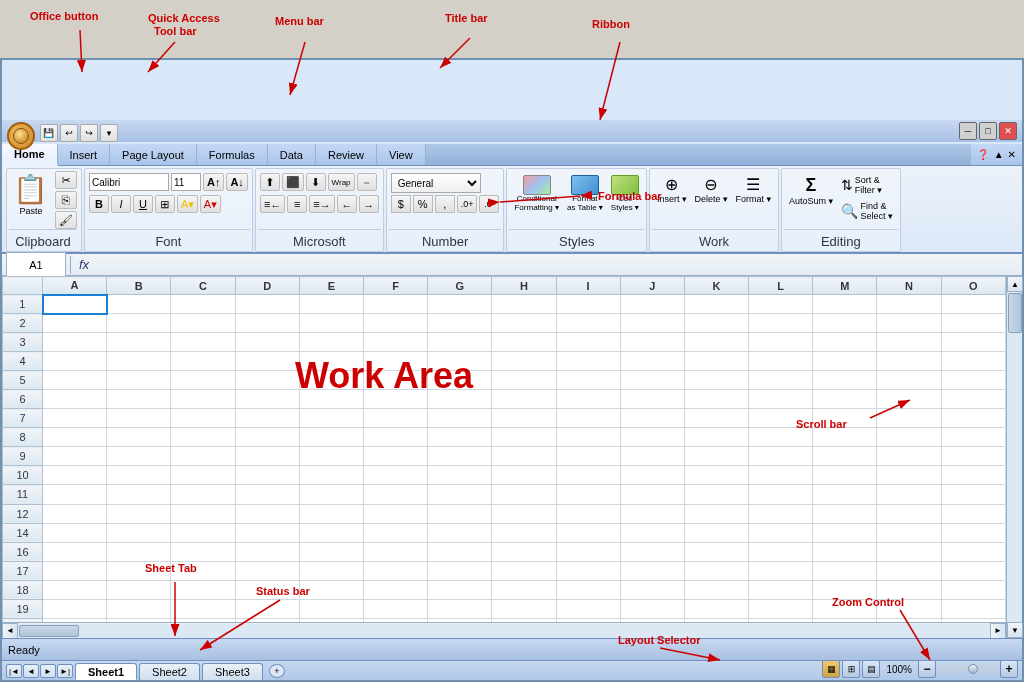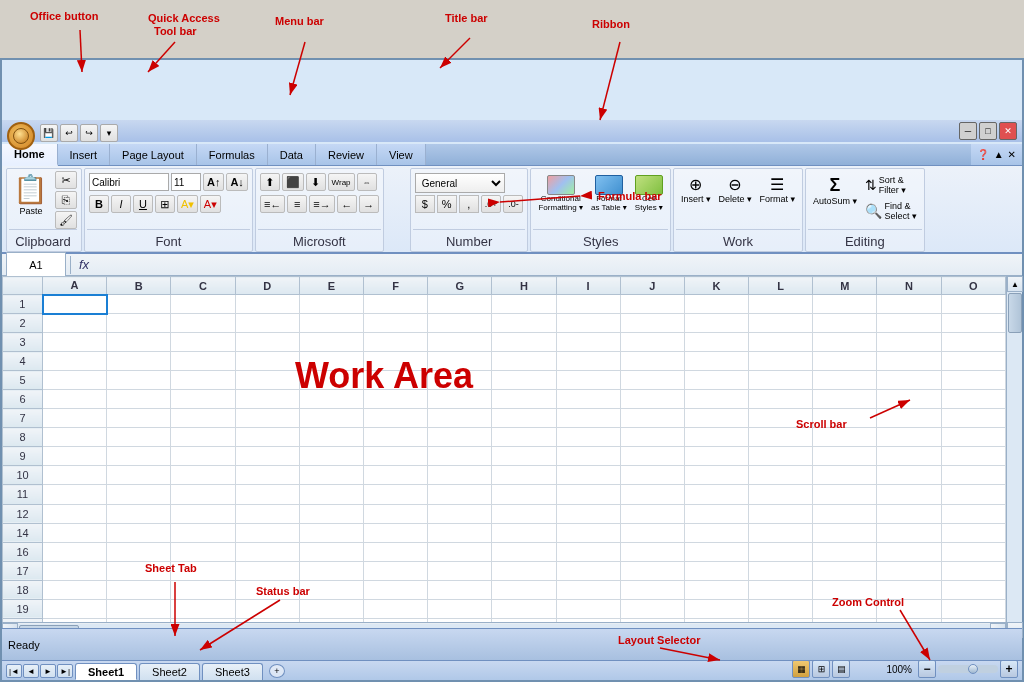--- a/index.html
+++ b/index.html
@@ -301,21 +301,21 @@
       border: 1px solid #8aa0b8;
       border-radius: 2px;
       margin: 1px;
     }
 
     
     #status-bar {
       position: absolute;
       bottom: 20px;
       left: 0; right: 0;
-      height: 32px;
+      height: 22px;
       background: linear-gradient(to bottom, #c8d8f0, #a8c0e0);
       border-top: 1px solid #7090c0;
       display: flex;
       align-items: center;
       padding: 0 6px;
       gap: 8px;
     }
     #status-text {
       font-size: 11px;
       color: #000;
@@ -380,21 +380,21 @@
     .layout-btn {
       width: 18px; height: 18px;
       background: linear-gradient(to bottom, #d8e8f8, #b8c8e0);
       border: 1px solid #7090c0;
       border-radius: 2px;
       display: flex; align-items: center; justify-content: center;
       font-size: 9px;
       cursor: pointer;
     }
     .layout-btn.active { background: linear-gradient(to bottom, #f0c870, #d0a040); }
-    #zoom-level { font-size: 10px; padding: 0 4px; margin-left: 30px; }
+    #zoom-level { font-size: 10px; padding: 0 4px; }
     .zoom-btn {
       width: 18px; height: 18px;
       background: linear-gradient(to bottom, #d8e8f8, #b8c8e0);
       border: 1px solid #7090c0;
       border-radius: 2px;
       display: flex; align-items: center; justify-content: center;
       font-size: 12px; font-weight: bold;
       cursor: pointer;
     }
     #zoom-slider {
@@ -651,21 +651,21 @@
             <div class="ribbon-btn-small">≡←</div>
             <div class="ribbon-btn-small">≡</div>
             <div class="ribbon-btn-small">≡→</div>
             <div class="ribbon-btn-small">←</div>
             <div class="ribbon-btn-small">→</div>
           </div>
         </div>
         <div class="ribbon-group-label">Microsoft</div>
       </div>
 
-      <div class="ribbon-group" style="min-width:100px;margin-left:24px;">
+      <div class="ribbon-group" style="min-width:100px;">
         <div style="display:flex; flex-direction:column; gap:2px; padding:2px;">
           <select class="number-dropdown">
             <option>General</option>
             <option>Number</option>
             <option>Currency</option>
             <option>Percentage</option>
             <option>Date</option>
           </select>
           <div class="font-row">
             <div class="dollar-btn">$</div>

